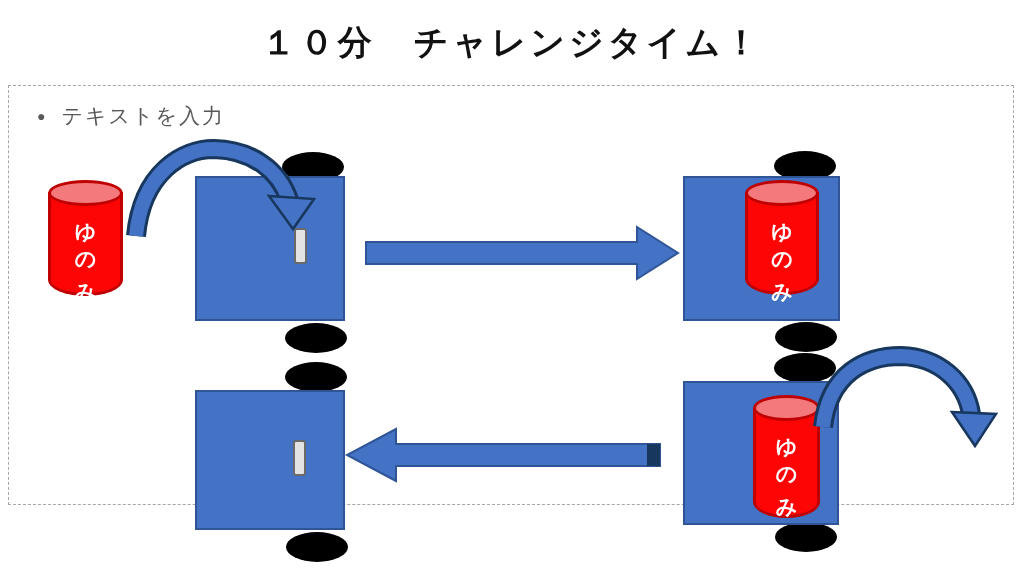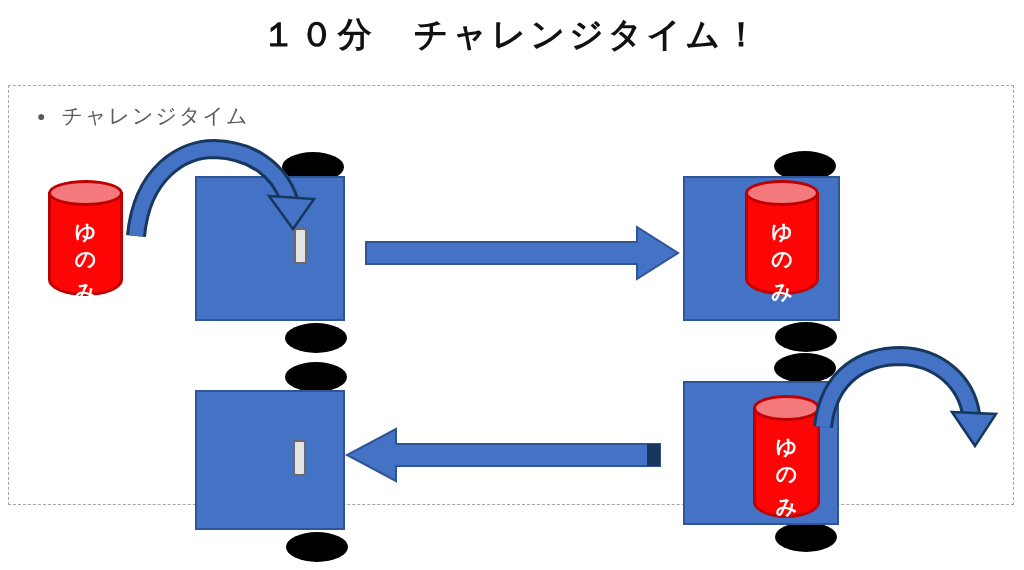--- a/index.html
+++ b/index.html
@@ -5,21 +5,21 @@
   * { margin:0; padding:0; box-sizing:border-box; }
   body { background:#fff; }
   .canvas {
     position:relative;
     width:1024px; height:570px;
     background:#ffffff;
     overflow:hidden;
     font-family:"Liberation Sans","DejaVu Sans",sans-serif;
   }
   .title {
-    position:absolute; top:12px; left:0; width:100%;
+    position:absolute; top:20px; left:0; width:100%;
     text-align:center;
     font-size:34px; font-weight:bold; color:#111;
     letter-spacing:4px;
   }
   .content-box {
     position:absolute; left:8px; top:85px;
     width:1006px; height:420px;
     border:1px dashed #a6a6a6;
   }
   .bullet-line {
@@ -86,21 +86,21 @@
 </head>
 <body>
 
 <div class="canvas">
 
   <div class="title">１０分　チャレンジタイム！</div>
 
   <div class="content-box">
     <div class="bullet-line">
       <span class="bullet-marker">●</span>
-      <span class="bullet-text">チャレンジタイム</span>
+      <span class="bullet-text">テキストを入力</span>
     </div>
   </div>
 
   <div class="cylinder" style="left:48px; top:180px; width:75px; height:116px;">
     <div class="cyl-body"></div>
     <div class="cyl-top"></div>
     <span class="cyl-label">ゆのみ</span>
   </div>
 
   <div class="machine" style="left:195px; top:150px; width:150px; height:205px;">

